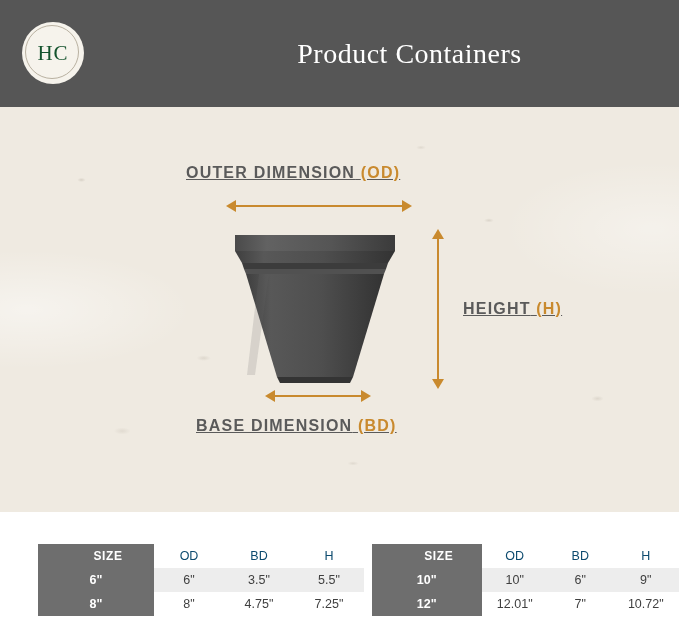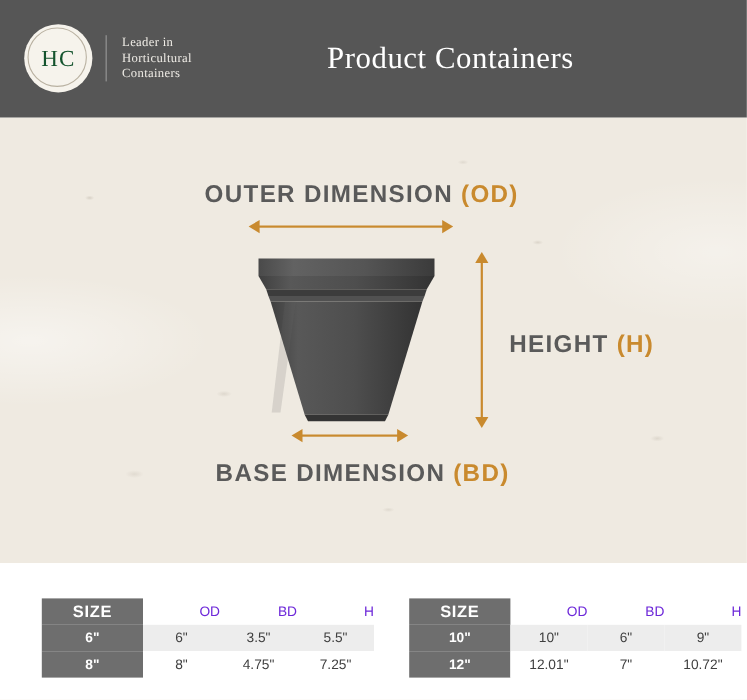--- a/index.html
+++ b/index.html
@@ -116,22 +116,23 @@
       radial-gradient(ellipse 220px 80px at 4% 50%, rgba(255,255,255,.45) 0%, rgba(255,255,255,0) 75%),
       radial-gradient(ellipse 200px 90px at 96% 30%, rgba(255,255,255,.35) 0%, rgba(255,255,255,0) 75%);
     pointer-events: none;
   }
 
   .label {
     position: absolute;
     font-weight: bold;
     letter-spacing: 1.2px;
     color: #5a5a5a;
-    font-size: 22px;
+    font-size: 16px;
     white-space: nowrap;
+    text-decoration: underline;
   }
   .label .accent { color: #c98a2e; }
 
   .lbl-od { left: 186px; top: 57px; }
   .lbl-bd { left: 196px; top: 310px; }
   .lbl-h  { left: 463px; top: 193px; }
 
   
   .arrow-h {
     position: absolute;
@@ -202,55 +203,50 @@
   .dim-table th, .dim-table td {
     height: 24px;
     text-align: center;
     font-weight: normal;
     padding: 0;
   }
   .dim-table th.size-head {
     background: #6e6e6e;
     color: #ffffff;
     font-weight: bold;
-    font-size: 15px;
+    font-size: 12px;
     letter-spacing: 0.6px;
     width: 92px;
+    padding-left: 24px;
   }
   .dim-table th.col-head {
-    color: #6d28d9;
+    color: #0c4a6e;
     font-weight: normal;
     font-size: 12.5px;
     width: 70px;
-    text-align: right;
   }
   .dim-table td.size-cell {
     background: #6e6e6e;
     color: #ffffff;
     font-weight: bold;
     font-size: 12.5px;
   }
   .dim-table tbody tr:nth-child(odd) td:not(.size-cell) { background: #ededed; }
   .dim-table tbody tr:nth-child(even) td:not(.size-cell) { background: #ffffff; }
   .dim-table tbody tr:nth-child(even) td.size-cell { background: #6e6e6e; }
 </style>
 </head>
 <body>
 
 <div class="page">
 
   <div class="header">
     <div class="logo-wrap">
       <div class="logo-badge">
         <span class="hc">HC</span>
-      </div>
-      <div class="logo-text">
-        <div>Leader in</div>
-        <div>Horticultural</div>
-        <div>Containers</div>
       </div>
     </div>
     <div class="header-title">Product Containers</div>
   </div>
 
   <div class="diagram">
 
     <div class="label lbl-od">
       <span>OUTER DIMENSION</span>
       <span class="accent">(OD)</span>

